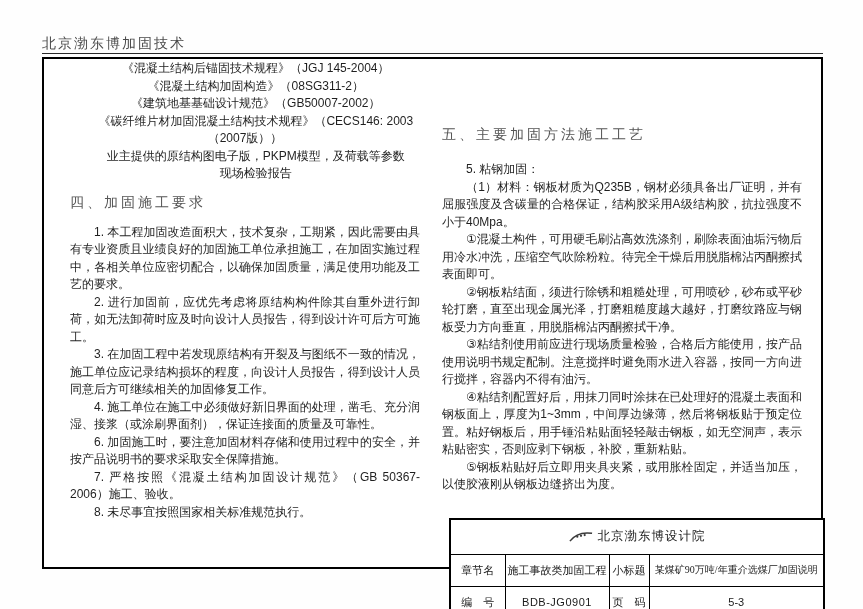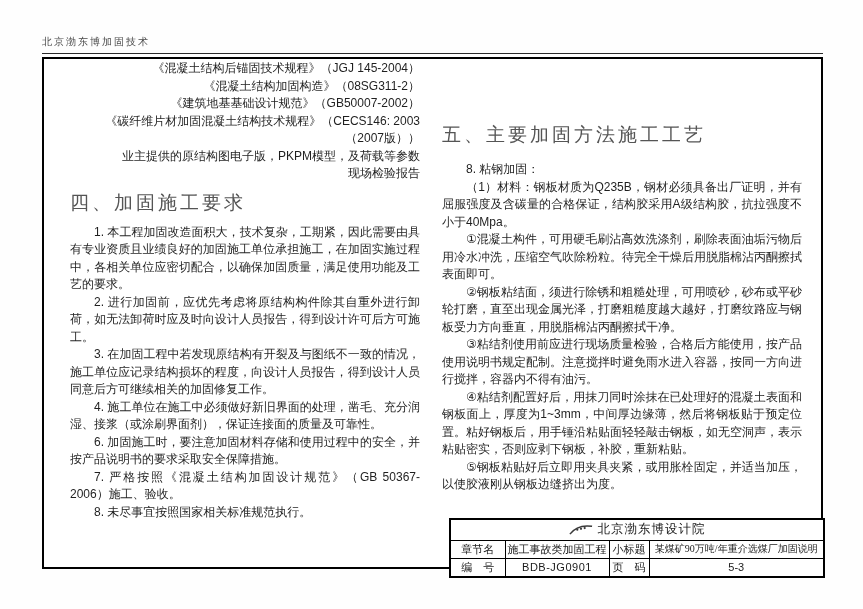--- a/index.html
+++ b/index.html
@@ -3,49 +3,49 @@
 <meta charset="utf-8">
 <style>
   * { margin:0; padding:0; box-sizing:border-box; }
   html,body { background:#ffffff; }
   .page {
     position:relative; width:863px; height:609px; background:#fefefe;
     font-family:"Liberation Sans","DejaVu Sans",sans-serif;
     color:#1f1f1f; overflow:hidden;
   }
   .hdr {
-    position:absolute; left:42px; top:35px; font-size:10px; color:#4a4a4a;
+    position:absolute; left:42px; top:35px; font-size:14px; color:#4a4a4a;
     letter-spacing:2px;
   }
   .hdr-rule {
     position:absolute; left:42px; top:53px; width:781px; height:1px; background:#2a2a2a;
   }
   .frame {
     position:absolute; left:42px; top:57px; width:781px; height:512px;
     border:2px solid #000; background:#fff;
   }
   .col { position:absolute; font-size:12px; line-height:17.5px; }
   .col.left  { left:70px;  top:60px;  width:350px; }
   .col.right { left:442px; top:124px; width:360px; }
-  .ref { text-indent:1.8em; text-align:right; }
+  .ref { text-indent:1.8em; text-align:center; }
   .sec {
-    font-size:19px; font-weight:normal; color:#555;
+    font-size:14px; font-weight:normal; color:#555;
     letter-spacing:3px; line-height:21px;
   }
   .col.left  .sec { margin:9px 0 11px; }
   .col.right .sec { margin:0 0 16px; }
   .para { text-indent:2em; text-align:justify; }
   .tblock {
     position:absolute; left:449px; top:518px; width:374px; height:51px;
     border-collapse:collapse; table-layout:fixed; background:#fff;
     font-size:11px; color:#1a1a1a; z-index:2;
   }
   .tblock, .tblock td { border:1px solid #000; }
   .tblock { border-width:2px; }
-  .tblock td { text-align:center; vertical-align:middle; padding:1px 1px; white-space:nowrap; overflow:hidden; }
+  .tblock td { text-align:center; vertical-align:middle; padding:8px 1px; white-space:nowrap; overflow:hidden; }
   .tr-logo td { height:18px; }
   .tr-r1 td { height:15px;font-family:Liberation Serif, serif; }
   .tr-r2 td { height:14px; }
   .company-cell { font-size:12.5px; letter-spacing:1px; }
   .company-wrap { display:inline-flex; align-items:center; gap:5px; }
   .logo svg { display:block; }
   .val-long { font-size:10px; letter-spacing:0;margin-left:44px; }
   .val-code { letter-spacing:0.5px; }
 </style>
 </head>
@@ -72,21 +72,21 @@
     <p class="para">2. 进行加固前，应优先考虑将原结构构件除其自重外进行卸荷，如无法卸荷时应及时向设计人员报告，得到设计许可后方可施工。</p>
     <p class="para">3. 在加固工程中若发现原结构有开裂及与图纸不一致的情况，施工单位应记录结构损坏的程度，向设计人员报告，得到设计人员同意后方可继续相关的加固修复工作。</p>
     <p class="para">4. 施工单位在施工中必须做好新旧界面的处理，凿毛、充分润湿、接浆（或涂刷界面剂），保证连接面的质量及可靠性。</p>
     <p class="para">6. 加固施工时，要注意加固材料存储和使用过程中的安全，并按产品说明书的要求采取安全保障措施。</p>
     <p class="para">7. 严格按照《混凝土结构加固设计规范》（GB 50367-2006）施工、验收。</p>
     <p class="para">8. 未尽事宜按照国家相关标准规范执行。</p>
   </div>
 
   <div class="col right">
     <h2 class="sec">五、主要加固方法施工工艺</h2>
-    <p class="para">8. 粘钢加固：</p>
+    <p class="para">5. 粘钢加固：</p>
     <p class="para">（1）材料：钢板材质为Q235B，钢材必须具备出厂证明，并有屈服强度及含碳量的合格保证，结构胶采用A级结构胶，抗拉强度不小于40Mpa。</p>
     <p class="para">①混凝土构件，可用硬毛刷沾高效洗涤剂，刷除表面油垢污物后用冷水冲洗，压缩空气吹除粉粒。待完全干燥后用脱脂棉沾丙酮擦拭表面即可。</p>
     <p class="para">②钢板粘结面，须进行除锈和粗糙处理，可用喷砂，砂布或平砂轮打磨，直至出现金属光泽，打磨粗糙度越大越好，打磨纹路应与钢板受力方向垂直，用脱脂棉沾丙酮擦拭干净。</p>
     <p class="para">③粘结剂使用前应进行现场质量检验，合格后方能使用，按产品使用说明书规定配制。注意搅拌时避免雨水进入容器，按同一方向进行搅拌，容器内不得有油污。</p>
     <p class="para">④粘结剂配置好后，用抹刀同时涂抹在已处理好的混凝土表面和钢板面上，厚度为1~3mm，中间厚边缘薄，然后将钢板贴于预定位置。粘好钢板后，用手锤沿粘贴面轻轻敲击钢板，如无空洞声，表示粘贴密实，否则应剥下钢板，补胶，重新粘贴。</p>
     <p class="para">⑤钢板粘贴好后立即用夹具夹紧，或用胀栓固定，并适当加压，以使胶液刚从钢板边缝挤出为度。</p>
   </div>
 
   <table class="tblock">
     <colgroup>

